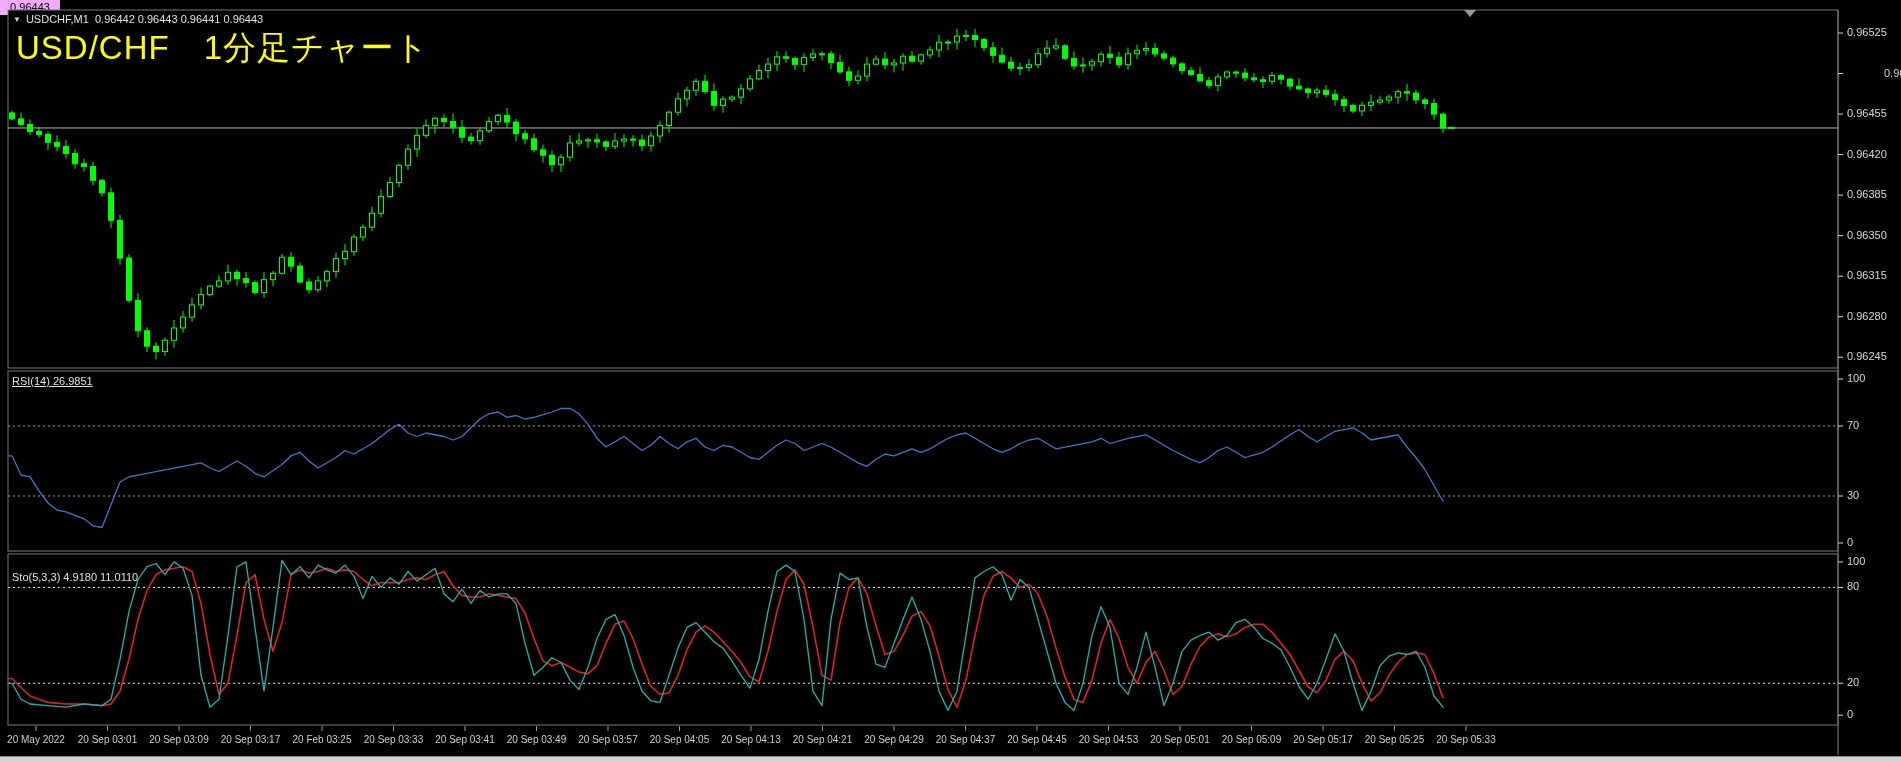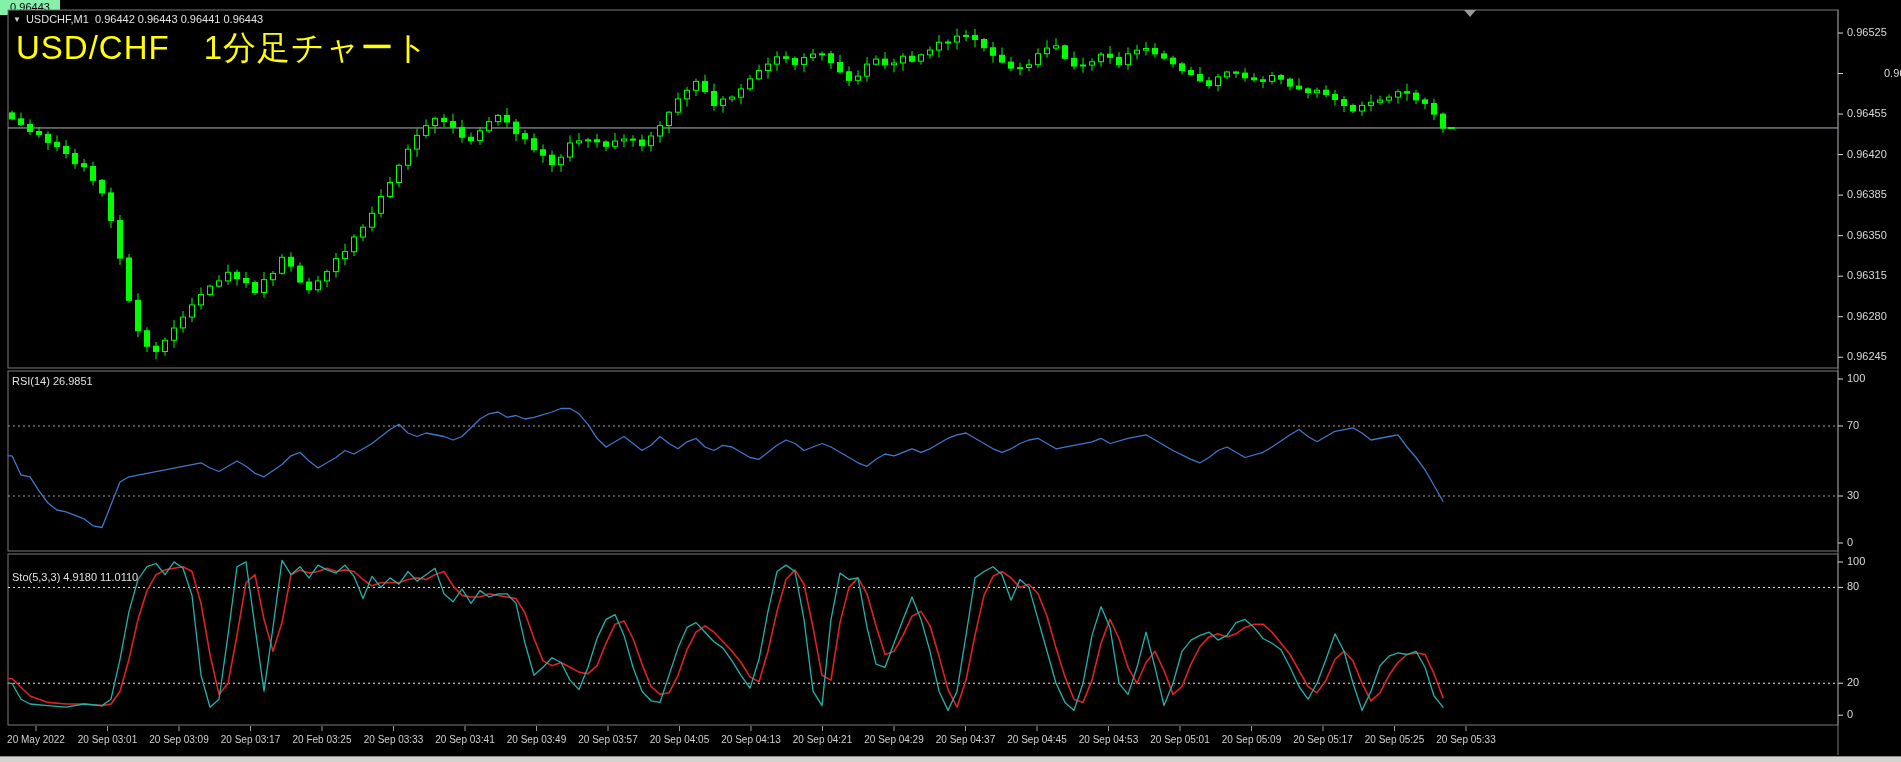--- a/index.html
+++ b/index.html
@@ -4,23 +4,23 @@
 <style>
   html,body{margin:0;padding:0;background:#000;}
   .screen{position:relative;width:1901px;height:762px;background:#000;overflow:hidden;
           font-family:"Liberation Sans",sans-serif;}
   svg.canvas{position:absolute;left:0;top:0;}
   .txt{position:absolute;white-space:pre;}
   .symbol-line{left:13px;top:13px;font-size:11px;color:#e2e2e2;}
   .symbol-line .arrow{color:#cfcfcf;font-size:8px;vertical-align:1px;margin-right:5px;}
   .chart-title{left:16px;top:26px;font-size:33px;letter-spacing:1px;color:#ffff00;}
   .ind-label{font-size:11px;color:#e0e0e0;}
-  .rsi-label{left:12px;top:375px;}
+  .rsi-label{left:12px;top:375px;text-decoration:underline;}
   .sto-label{left:12px;top:559px;margin-top:12px;}
-  .price-box{left:1839px;top:120px;width:60px;height:15px;background:#86efac;color:#000;
+  .price-box{left:1839px;top:120px;width:60px;height:15px;background:#f0abfc;color:#000;
              font-size:11px;line-height:15px;text-align:center;}
   .axis-lbl{font-size:11px;color:#d8d8d8;}
   .time-lbl{font-size:10px;color:#cfcfcf;transform:translateX(-50%);}
   .bottom-strip{position:absolute;left:0;top:756px;width:1901px;height:6px;
                 background:#d6d3ce;border-top:1px solid #8a8a8a;}
 </style>
 </head>
 <body>
 
 <div class="screen">

